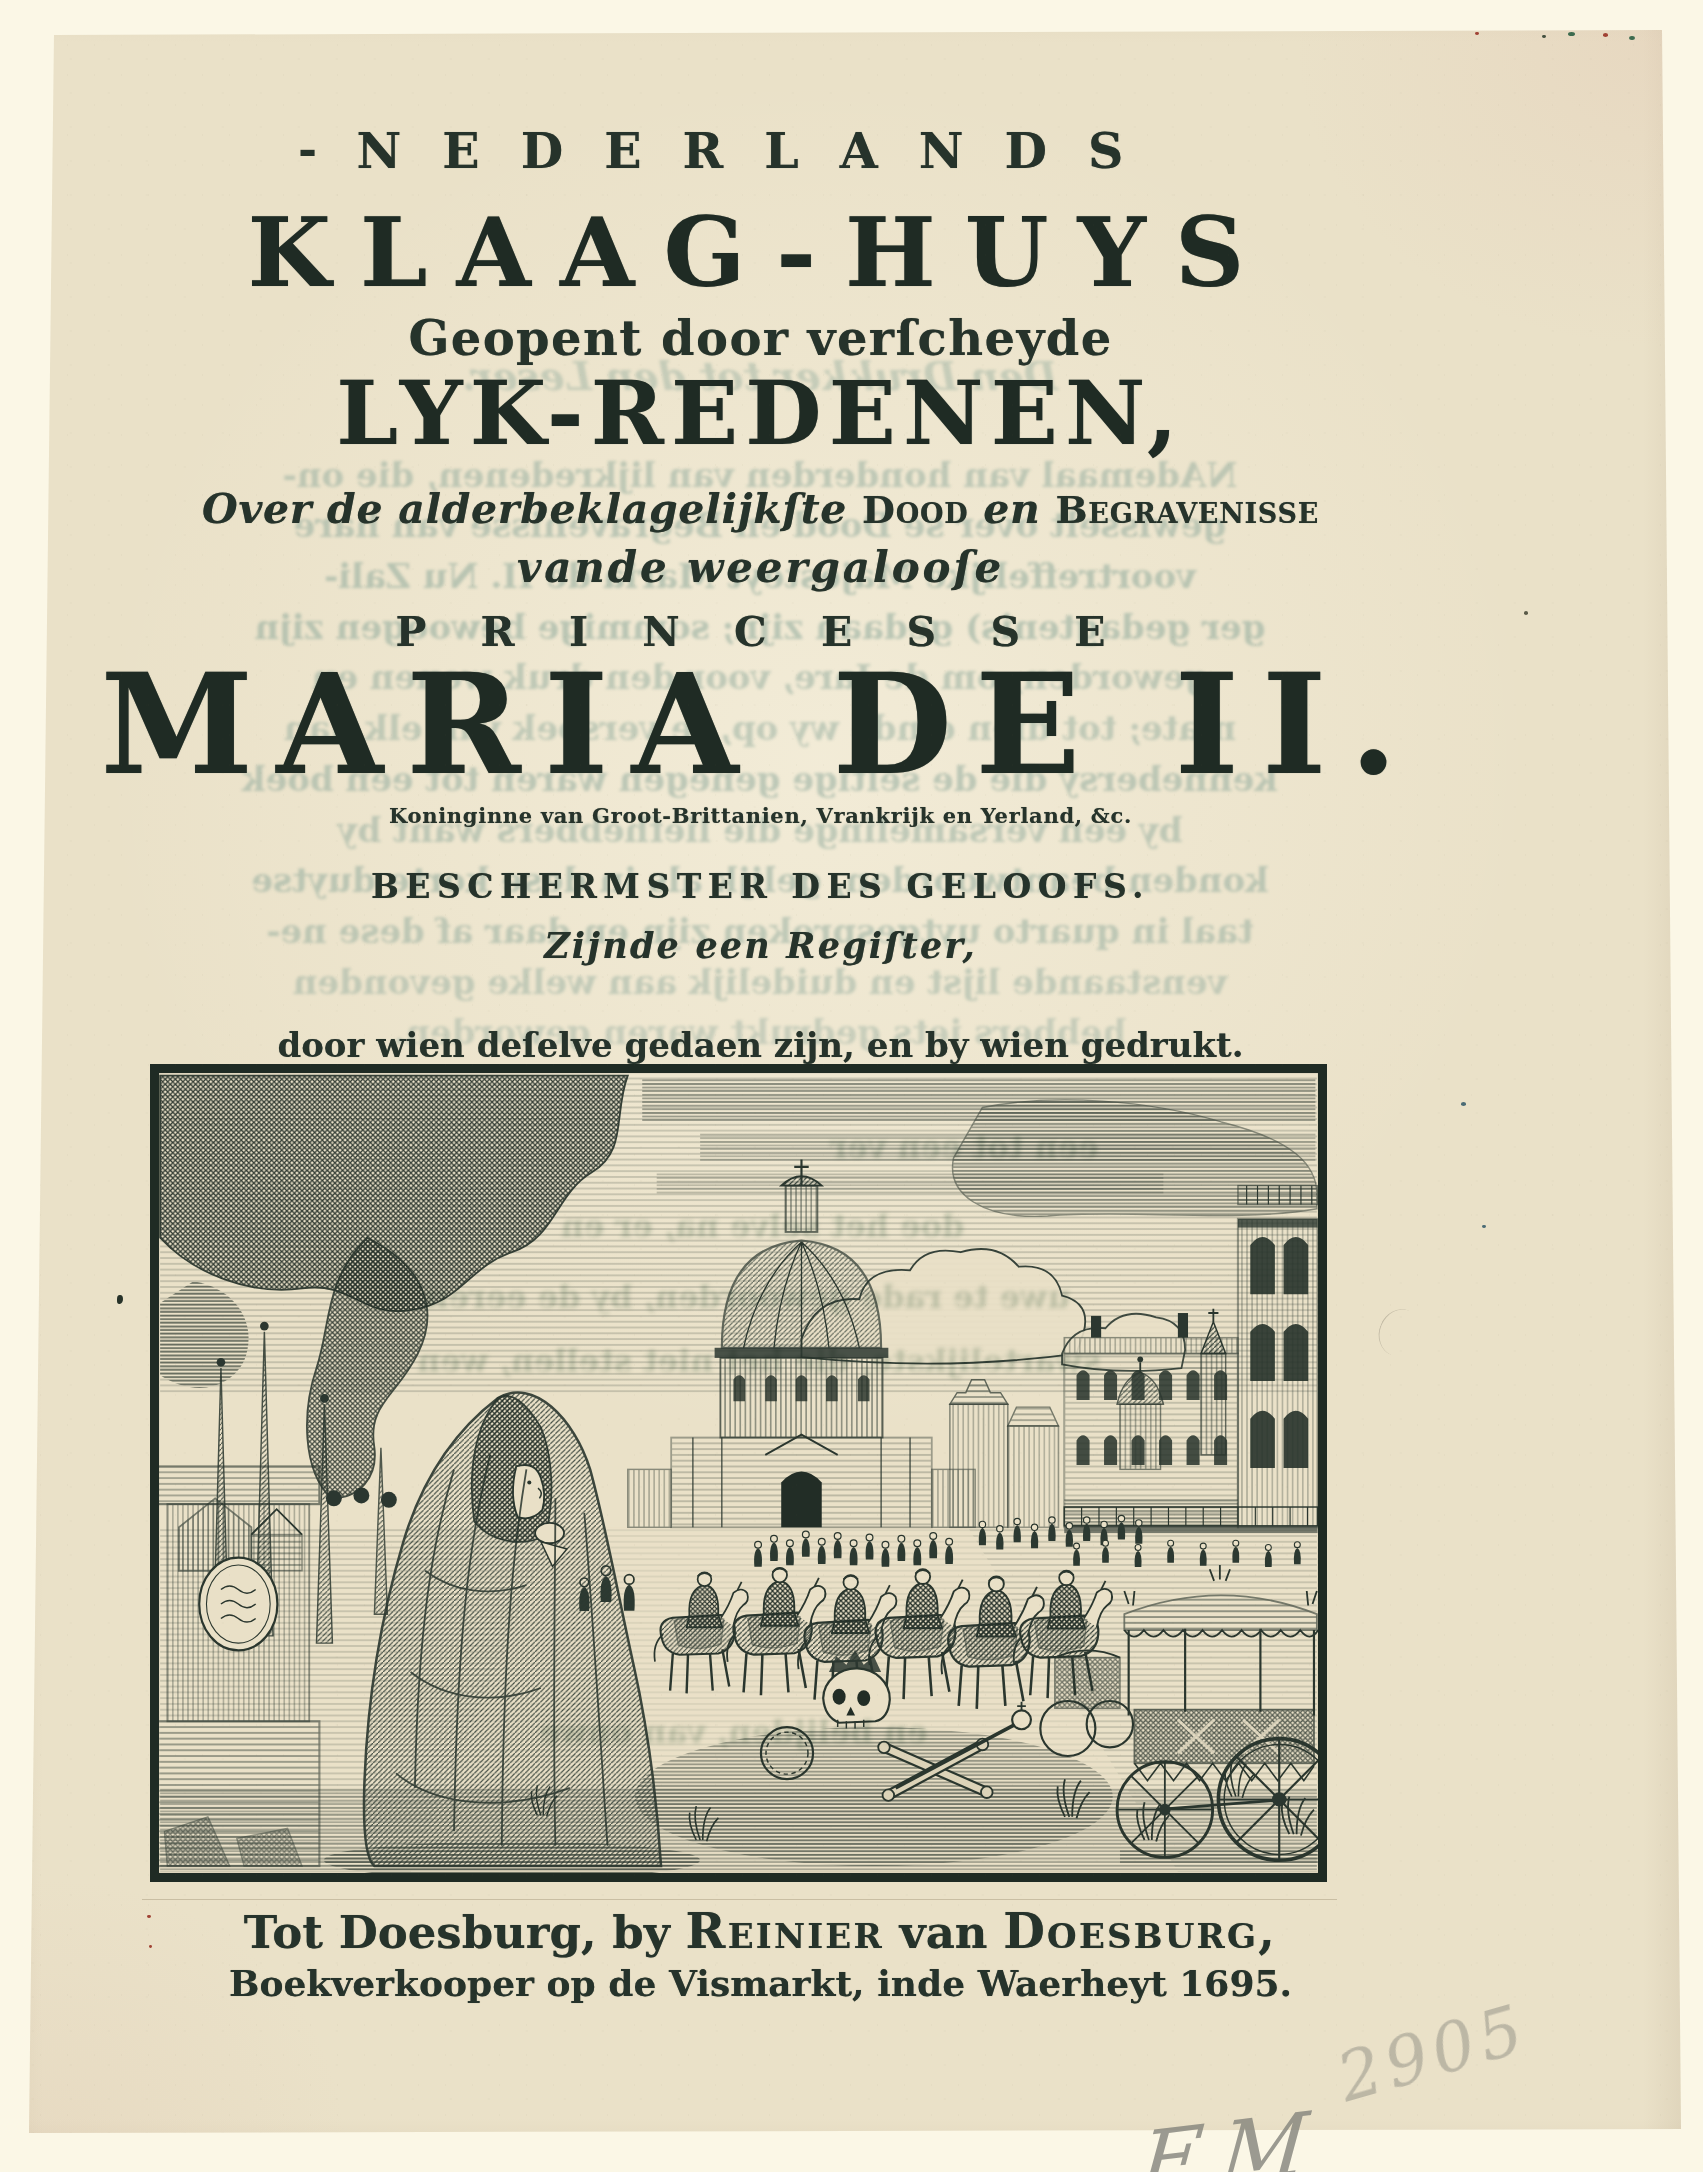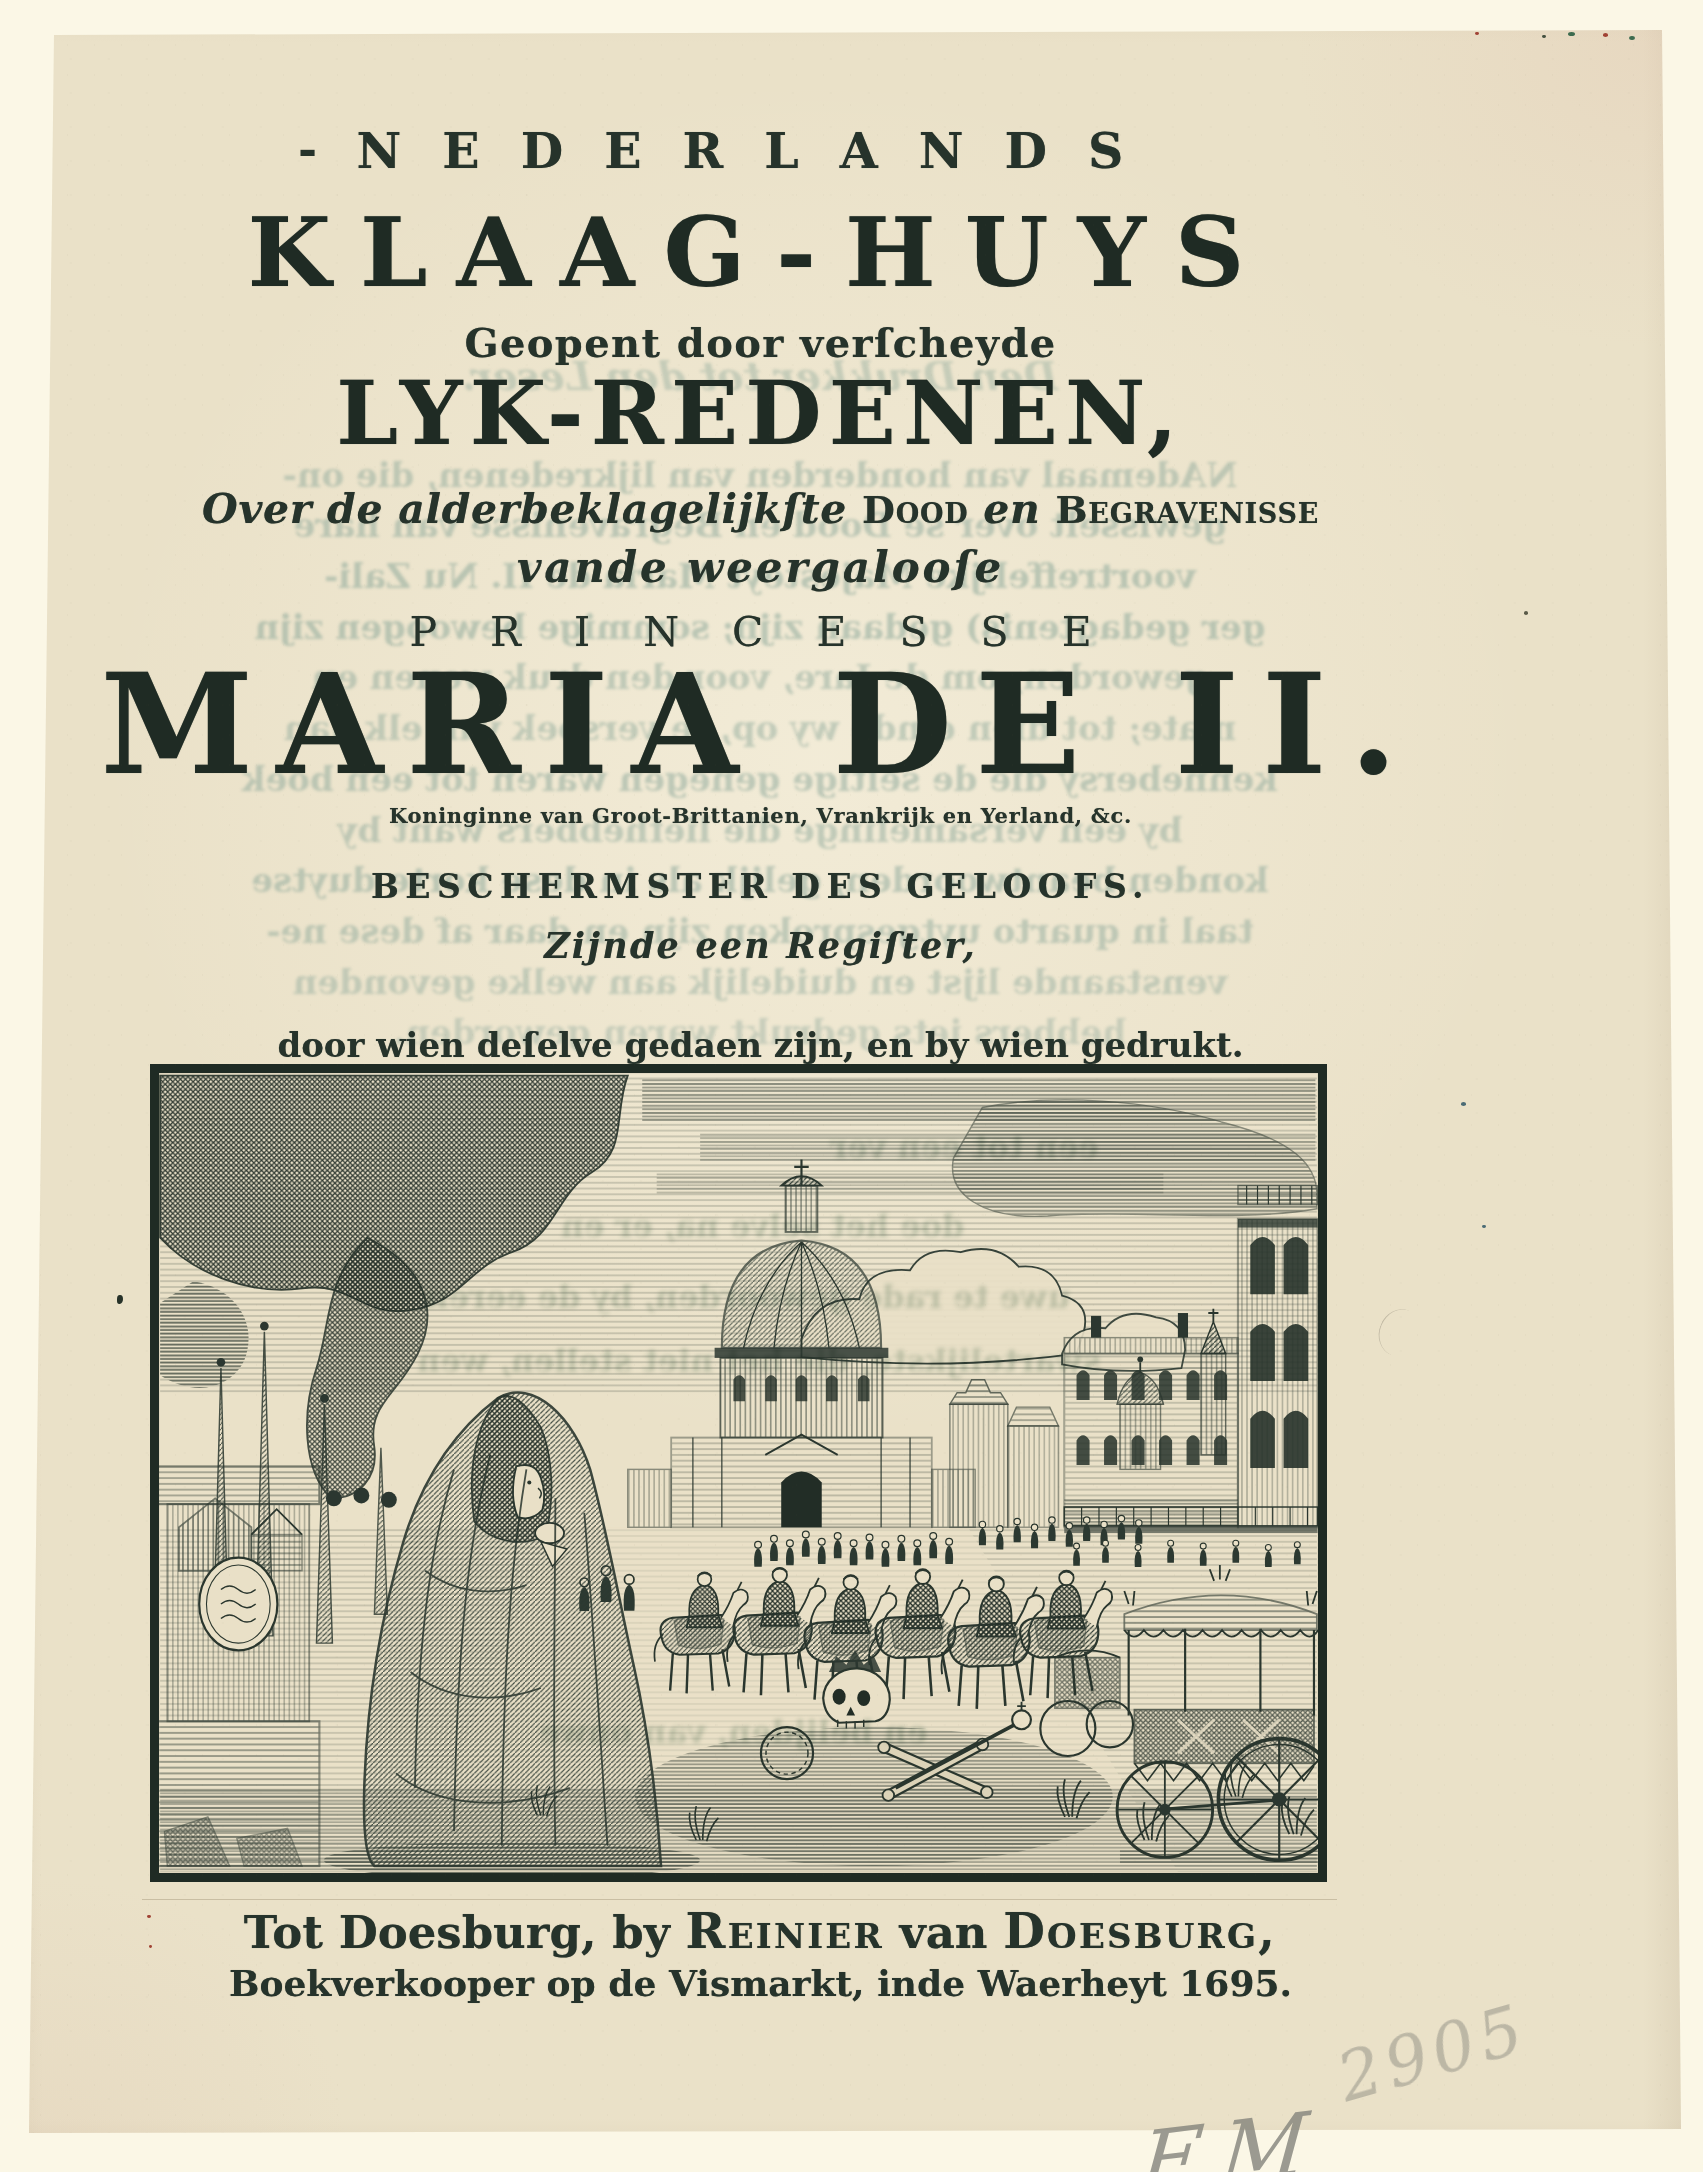--- a/index.html
+++ b/index.html
@@ -56,25 +56,25 @@
       <div class="gl" style="top:810px;font-size:34px;opacity:.5">by een versamelinge die liefhebbers want by</div>
       <div class="gl" style="top:860px;font-size:34px;opacity:.52">konden beantwoorden, gelijk als in dese korte duytse</div>
       <div class="gl" style="top:911px;font-size:34px;opacity:.5">taal in quarto uytgesproken zijn en daar af dese ne-</div>
       <div class="gl" style="top:962px;font-size:34px;opacity:.45">venstaande lijst en duidelijk aan welke gevonden</div>
       <div class="gl" style="top:1012px;font-size:34px;opacity:.4">hebbers iets gedrukt waren geworden.</div>
     </div>
 
     <div class="inkdash" style="left:298px;top:122px;font-size:46px;font-weight:700">-</div>
     <div class="tl" style="top:125px;font-size:49px;font-weight:700;letter-spacing:41px">NEDERLANDS</div>
     <div class="tl" style="top:201px;font-size:96px;font-weight:700;letter-spacing:29px;color:var(--ink2,#1f2b24)">KLAAG-HUYS</div>
-    <div class="tl" style="top:321px;font-size:40px;font-weight:600;letter-spacing:1.4px">Geopent door verſcheyde</div>
+    <div class="tl" style="top:313px;font-size:48px;font-weight:600;letter-spacing:1.4px">Geopent door verſcheyde</div>
     <div class="tl" style="top:366px;font-size:88px;font-weight:700;letter-spacing:7.2px;color:var(--ink2,#1f2b24)">LYK-REDENEN,</div>
     <div class="tl it" style="top:487px;font-size:41px;font-weight:700;letter-spacing:0.7px"><span>Over de alderbeklagelijkſte </span><span class="sc" style="font-size:38px">Dood</span><span> en </span><span class="sc" style="font-size:38px">Begravenisse</span></div>
     <div class="tl it" style="top:545px;font-size:42px;font-weight:700;letter-spacing:2.9px">vande weergalooſe</div>
-    <div class="tl" style="top:610px;font-size:41px;font-weight:400;letter-spacing:20px">P R I N C E S S E</div>
+    <div class="tl" style="top:610px;font-size:41px;font-weight:700;letter-spacing:20px">P R I N C E S S E</div>
     <div class="tl" style="top:650px;font-size:138px;font-weight:700;letter-spacing:23px;color:var(--ink2,#1f2b24)">MARIA DE II.</div>
     <div class="tl" style="top:805px;font-size:21px;font-weight:700;letter-spacing:0.7px">Koninginne van Groot-Brittanien, Vrankrijk en Yerland, &amp;c.</div>
     <div class="tl" style="top:869px;font-size:33px;font-weight:700;letter-spacing:6.5px">BESCHERMSTER DES GELOOFS.</div>
     <div class="tl it" style="top:927px;font-size:35px;font-weight:700;letter-spacing:2.2px">Zijnde een Regiſter,</div>
     <div class="tl" style="top:1027px;font-size:34px;font-weight:600">door wien deſelve gedaen zijn, en by wien gedrukt.</div>
 
     <div class="engraving">
       <svg width="1177" height="818" viewBox="0 0 1626 1130" xmlns="http://www.w3.org/2000/svg">
         <defs>
           <pattern id="ph" patternUnits="userSpaceOnUse" width="8" height="8">

